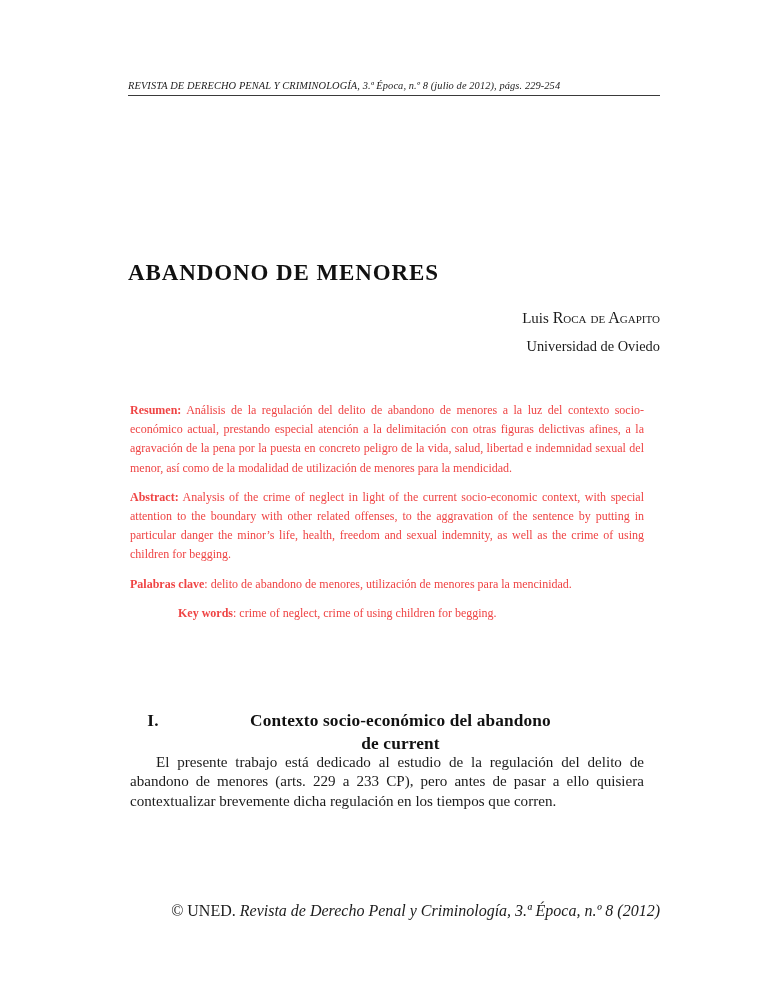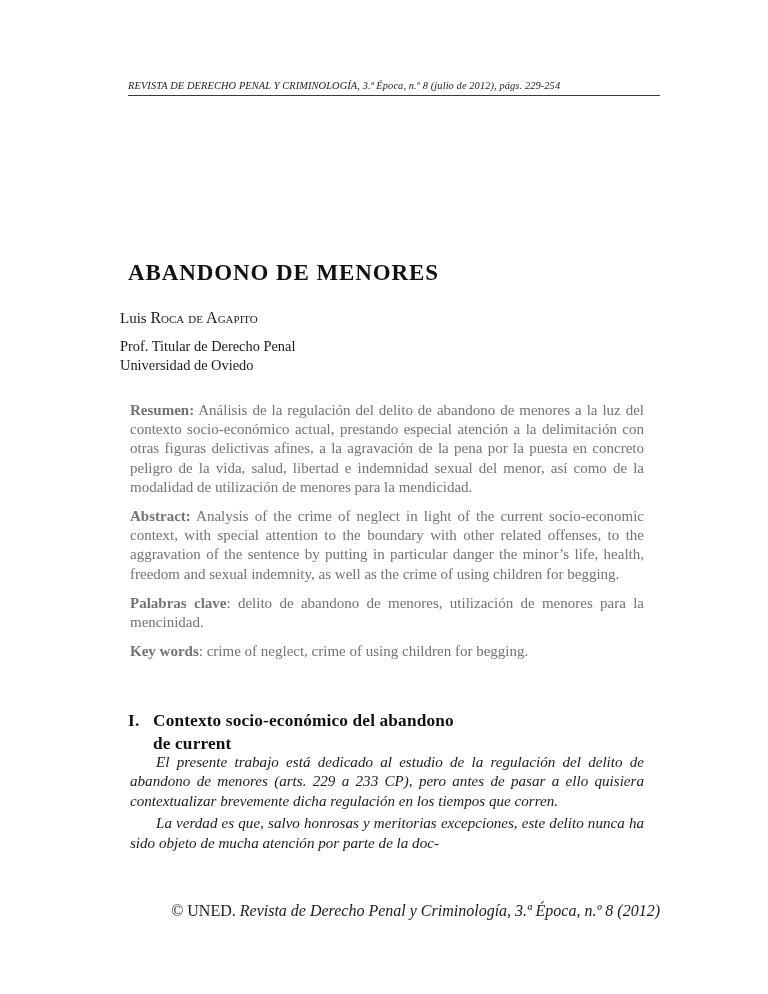--- a/index.html
+++ b/index.html
@@ -56,24 +56,24 @@
     text-align: left;
     font-size: 23px;
     font-weight: bold;
     letter-spacing: 0.9px;
     color: #111111;
   }
 
   
   .byline {
     position: absolute;
-    left: 120px;
+    left: 128px;
     top: 308px;
     width: 532px;
-    text-align: left;
+    text-align: right;
   }
   .author-name {
     font-size: 15px;
     color: #1a1a1a;
     line-height: 20px;
   }
   .author-name .sc {
     font-variant: small-caps;
     font-size: 16px;
   }
@@ -85,60 +85,60 @@
   }
 
   
   .abstract-block {
     position: absolute;
     left: 130px;
     top: 401px;
     width: 514px;
   }
   .abs-para {
-    font-size: 15px;
+    font-size: 12px;
     line-height: 19.2px;
     text-align: justify;
     text-align-last: left;
     margin: 0 0 10px 0;
-    color: #737373;
+    color: #ef4444;
     hyphens: manual;
   }
-  .abs-para:last-child { margin-bottom: 0; }
+  .abs-para:last-child { margin-bottom: 0; margin-left: 48px; }
   .abs-label { font-weight: bold; }
 
   
   .section-heading {
     position: absolute;
     left: 128px;
     top: 695px;
     width: 520px;
     font-size: 17.3px;
     font-weight: bold;
     line-height: 23px;
     color: #111111;
     letter-spacing: 0.15px;
+    text-align: center;
   }
   .section-heading .sec-num {
     display: inline-block;
     width: 25px;
   }
   .section-heading .sec-body {
     display: inline-block;
     vertical-align: top;
     width: 470px;
   }
 
   
   .body-block {
     position: absolute;
     left: 130px;
     top: 753px;
     width: 514px;
-    font-style: italic;
   }
   .body-para {
     font-size: 15.1px;
     line-height: 19.4px;
     text-align: justify;
     text-align-last: left;
     margin: 0 0 3px 0;
     text-indent: 26px;
     color: #1b1b1b;
   }
@@ -164,34 +164,32 @@
   <div class="running-head">
     <div class="rh-text">REVISTA DE DERECHO PENAL Y CRIMINOLOGÍA, 3.ª Época, n.º 8 (julio de 2012), págs. 229-254</div>
     <div class="rh-rule"></div>
   </div>
 
   <h1 class="doc-title">ABANDONO DE MENORES</h1>
 
   <div class="byline">
     <div class="author-name"><span>Luis </span><span class="sc">Roca de Agapito</span></div>
     <div class="affiliation">
-      <div>Prof. Titular de Derecho Penal</div>
       <div>Universidad de Oviedo</div>
     </div>
   </div>
 
   <div class="abstract-block">
     <p class="abs-para"><span class="abs-label">Resumen:</span><span> Análisis de la regulación del delito de abandono de menores a la luz del contexto socio-económico actual, prestando especial atención a la delimitación con otras figuras delictivas afines, a la agravación de la pena por la puesta en concreto peligro de la vida, salud, libertad e indemnidad sexual del menor, así como de la modalidad de utilización de menores para la mendicidad.</span></p>
     <p class="abs-para"><span class="abs-label">Abstract:</span><span> Analysis of the crime of neglect in light of the current socio-economic context, with special attention to the boundary with other related offenses, to the aggravation of the sentence by putting in particular danger the minor’s life, health, freedom and sexual indemnity, as well as the crime of using children for begging.</span></p>
     <p class="abs-para"><span class="abs-label">Palabras clave</span><span>: delito de abandono de menores, utilización de menores para la mencinidad.</span></p>
     <p class="abs-para"><span class="abs-label">Key words</span><span>: crime of neglect, crime of using children for begging.</span></p>
   </div>
 
   <h2 class="section-heading"><span class="sec-num">I.</span><span class="sec-body"><span>Contexto socio-económico del abandono</span><br><span>de current</span></span></h2>
 
   <div class="body-block">
     <p class="body-para">El presente trabajo está dedicado al estudio de la regulación del delito de abandono de menores (arts. 229 a 233 CP), pero antes de pasar a ello quisiera contextualizar brevemente dicha regulación en los tiempos que corren.</p>
-    <p class="body-para">La verdad es que, salvo honrosas y meritorias excepciones, este delito nunca ha sido objeto de mucha atención por parte de la doc-</p>
   </div>
 
   <div class="footer"><span>©  UNED. </span><span class="f-ital">Revista de Derecho Penal y Criminología, 3.ª Época, n.º 8 (2012)</span></div>
 
 </div>
 
 </body></html>

